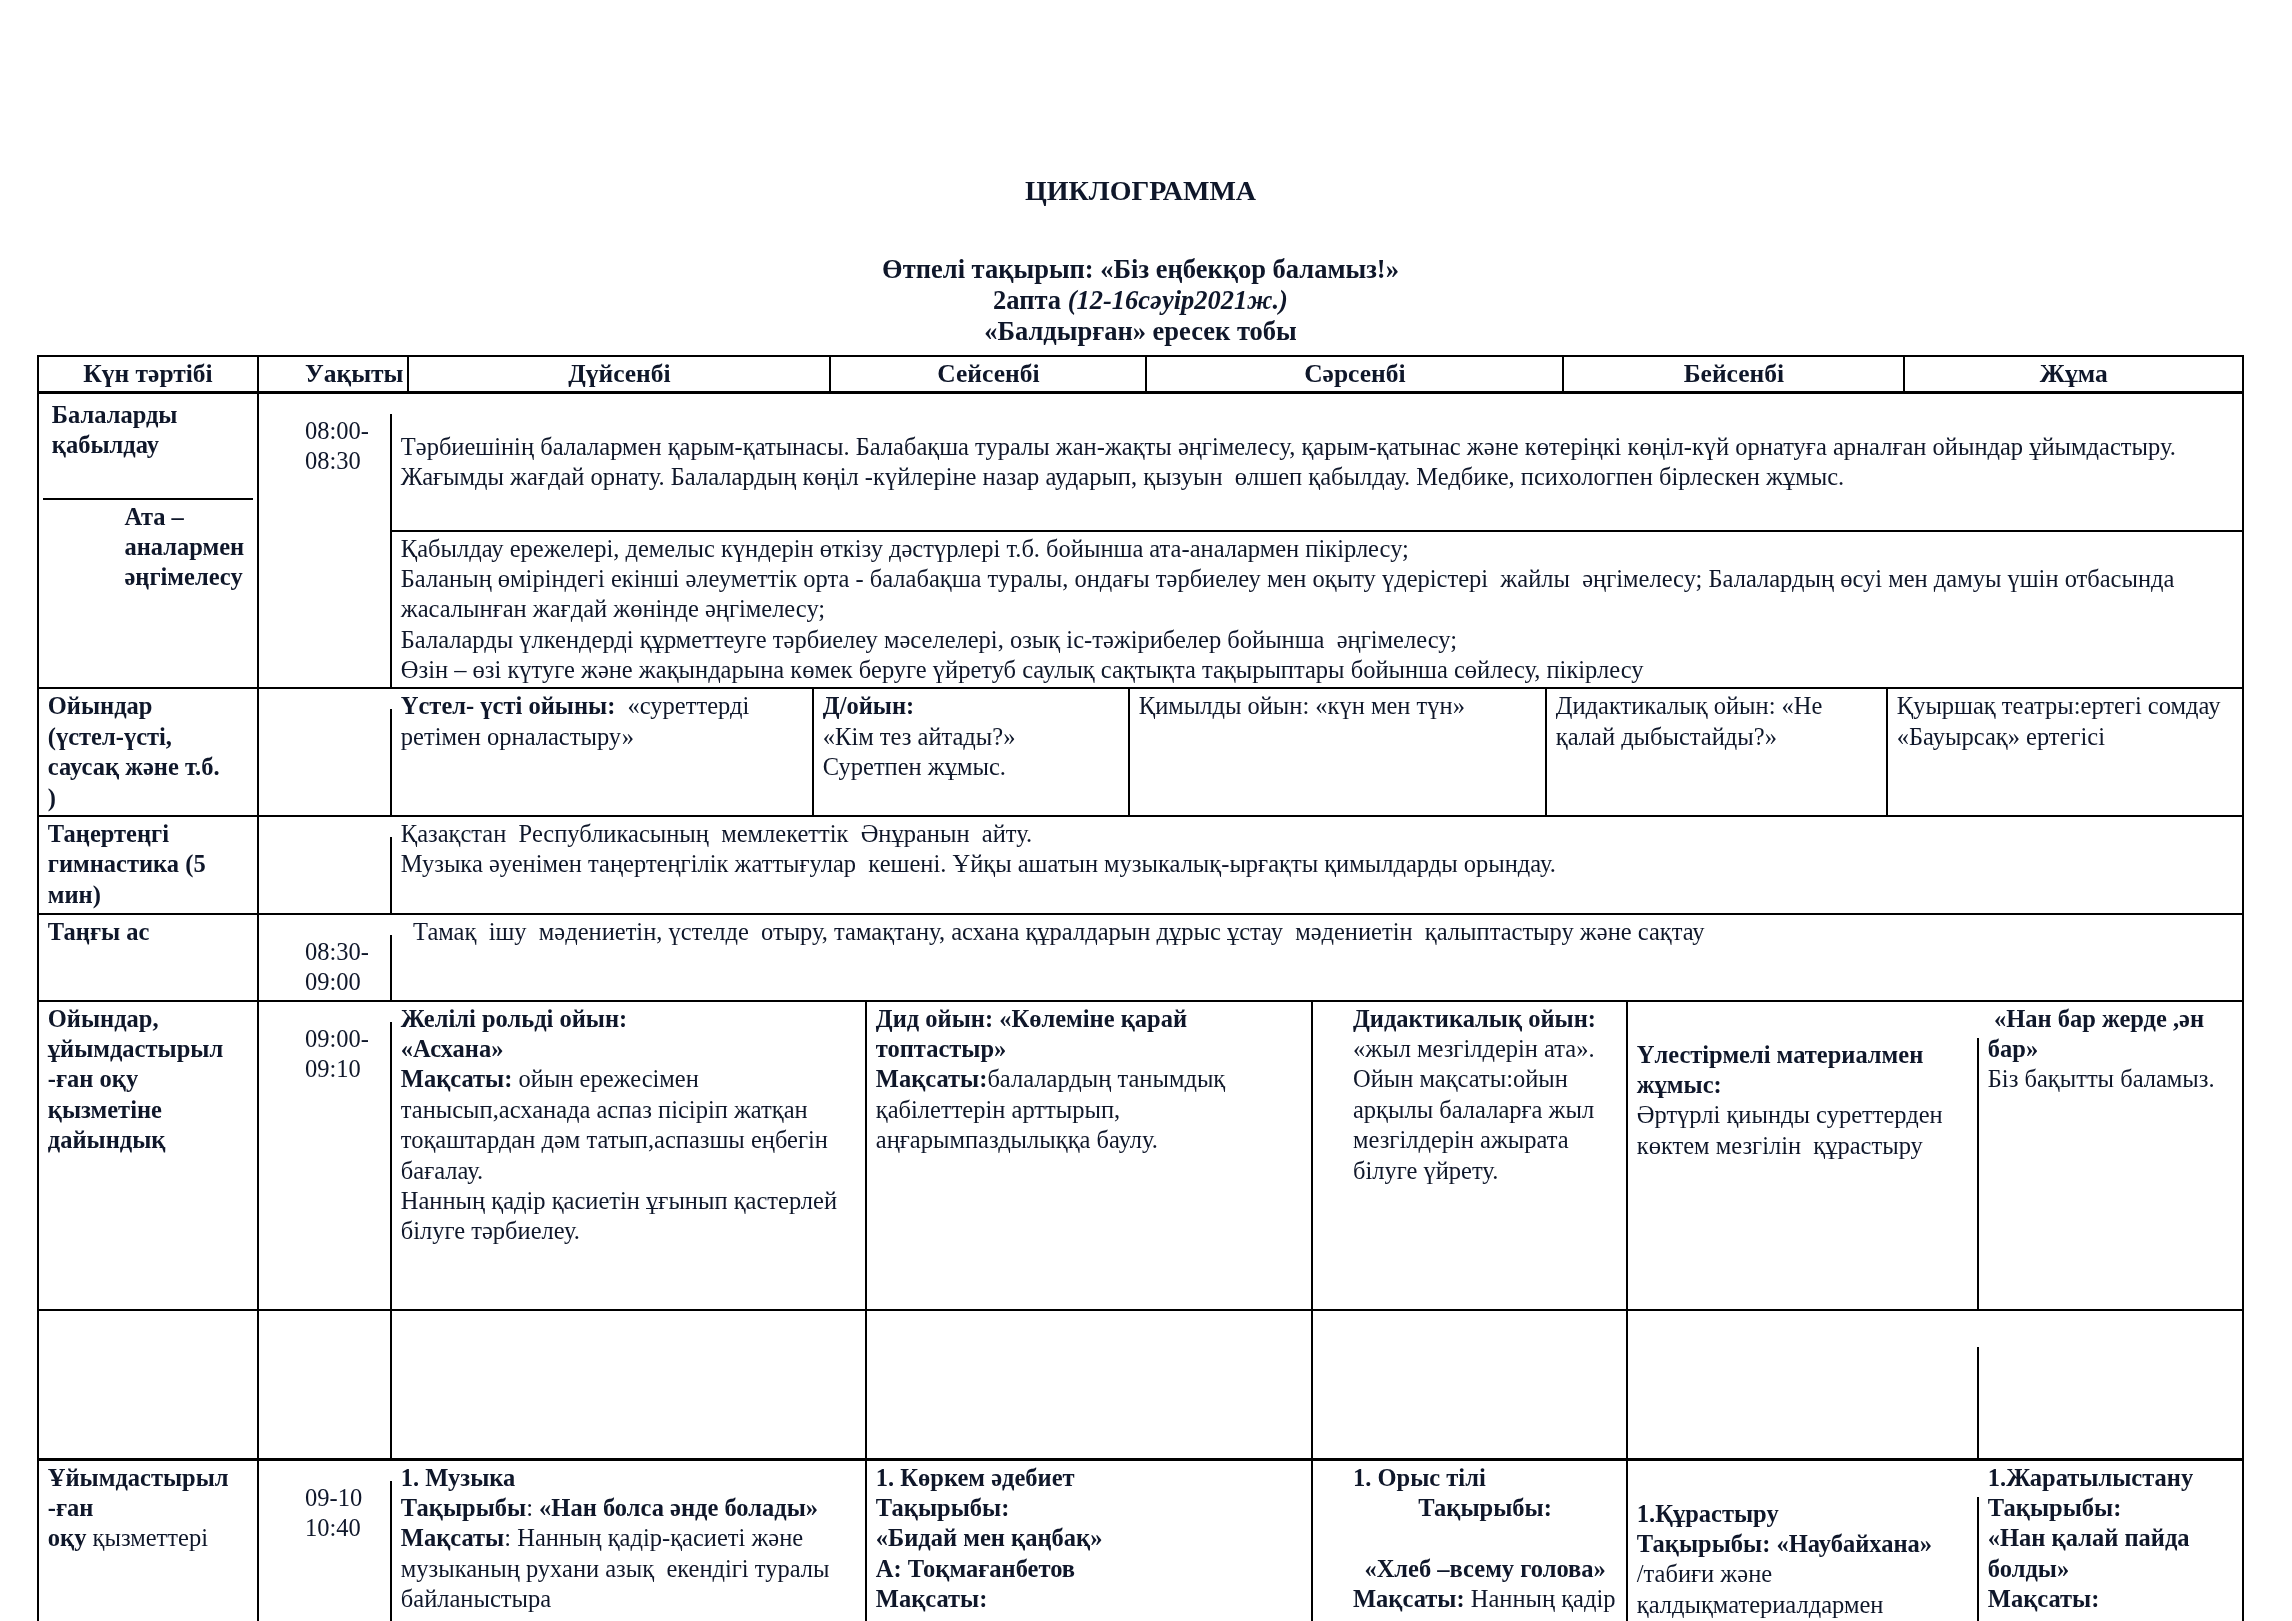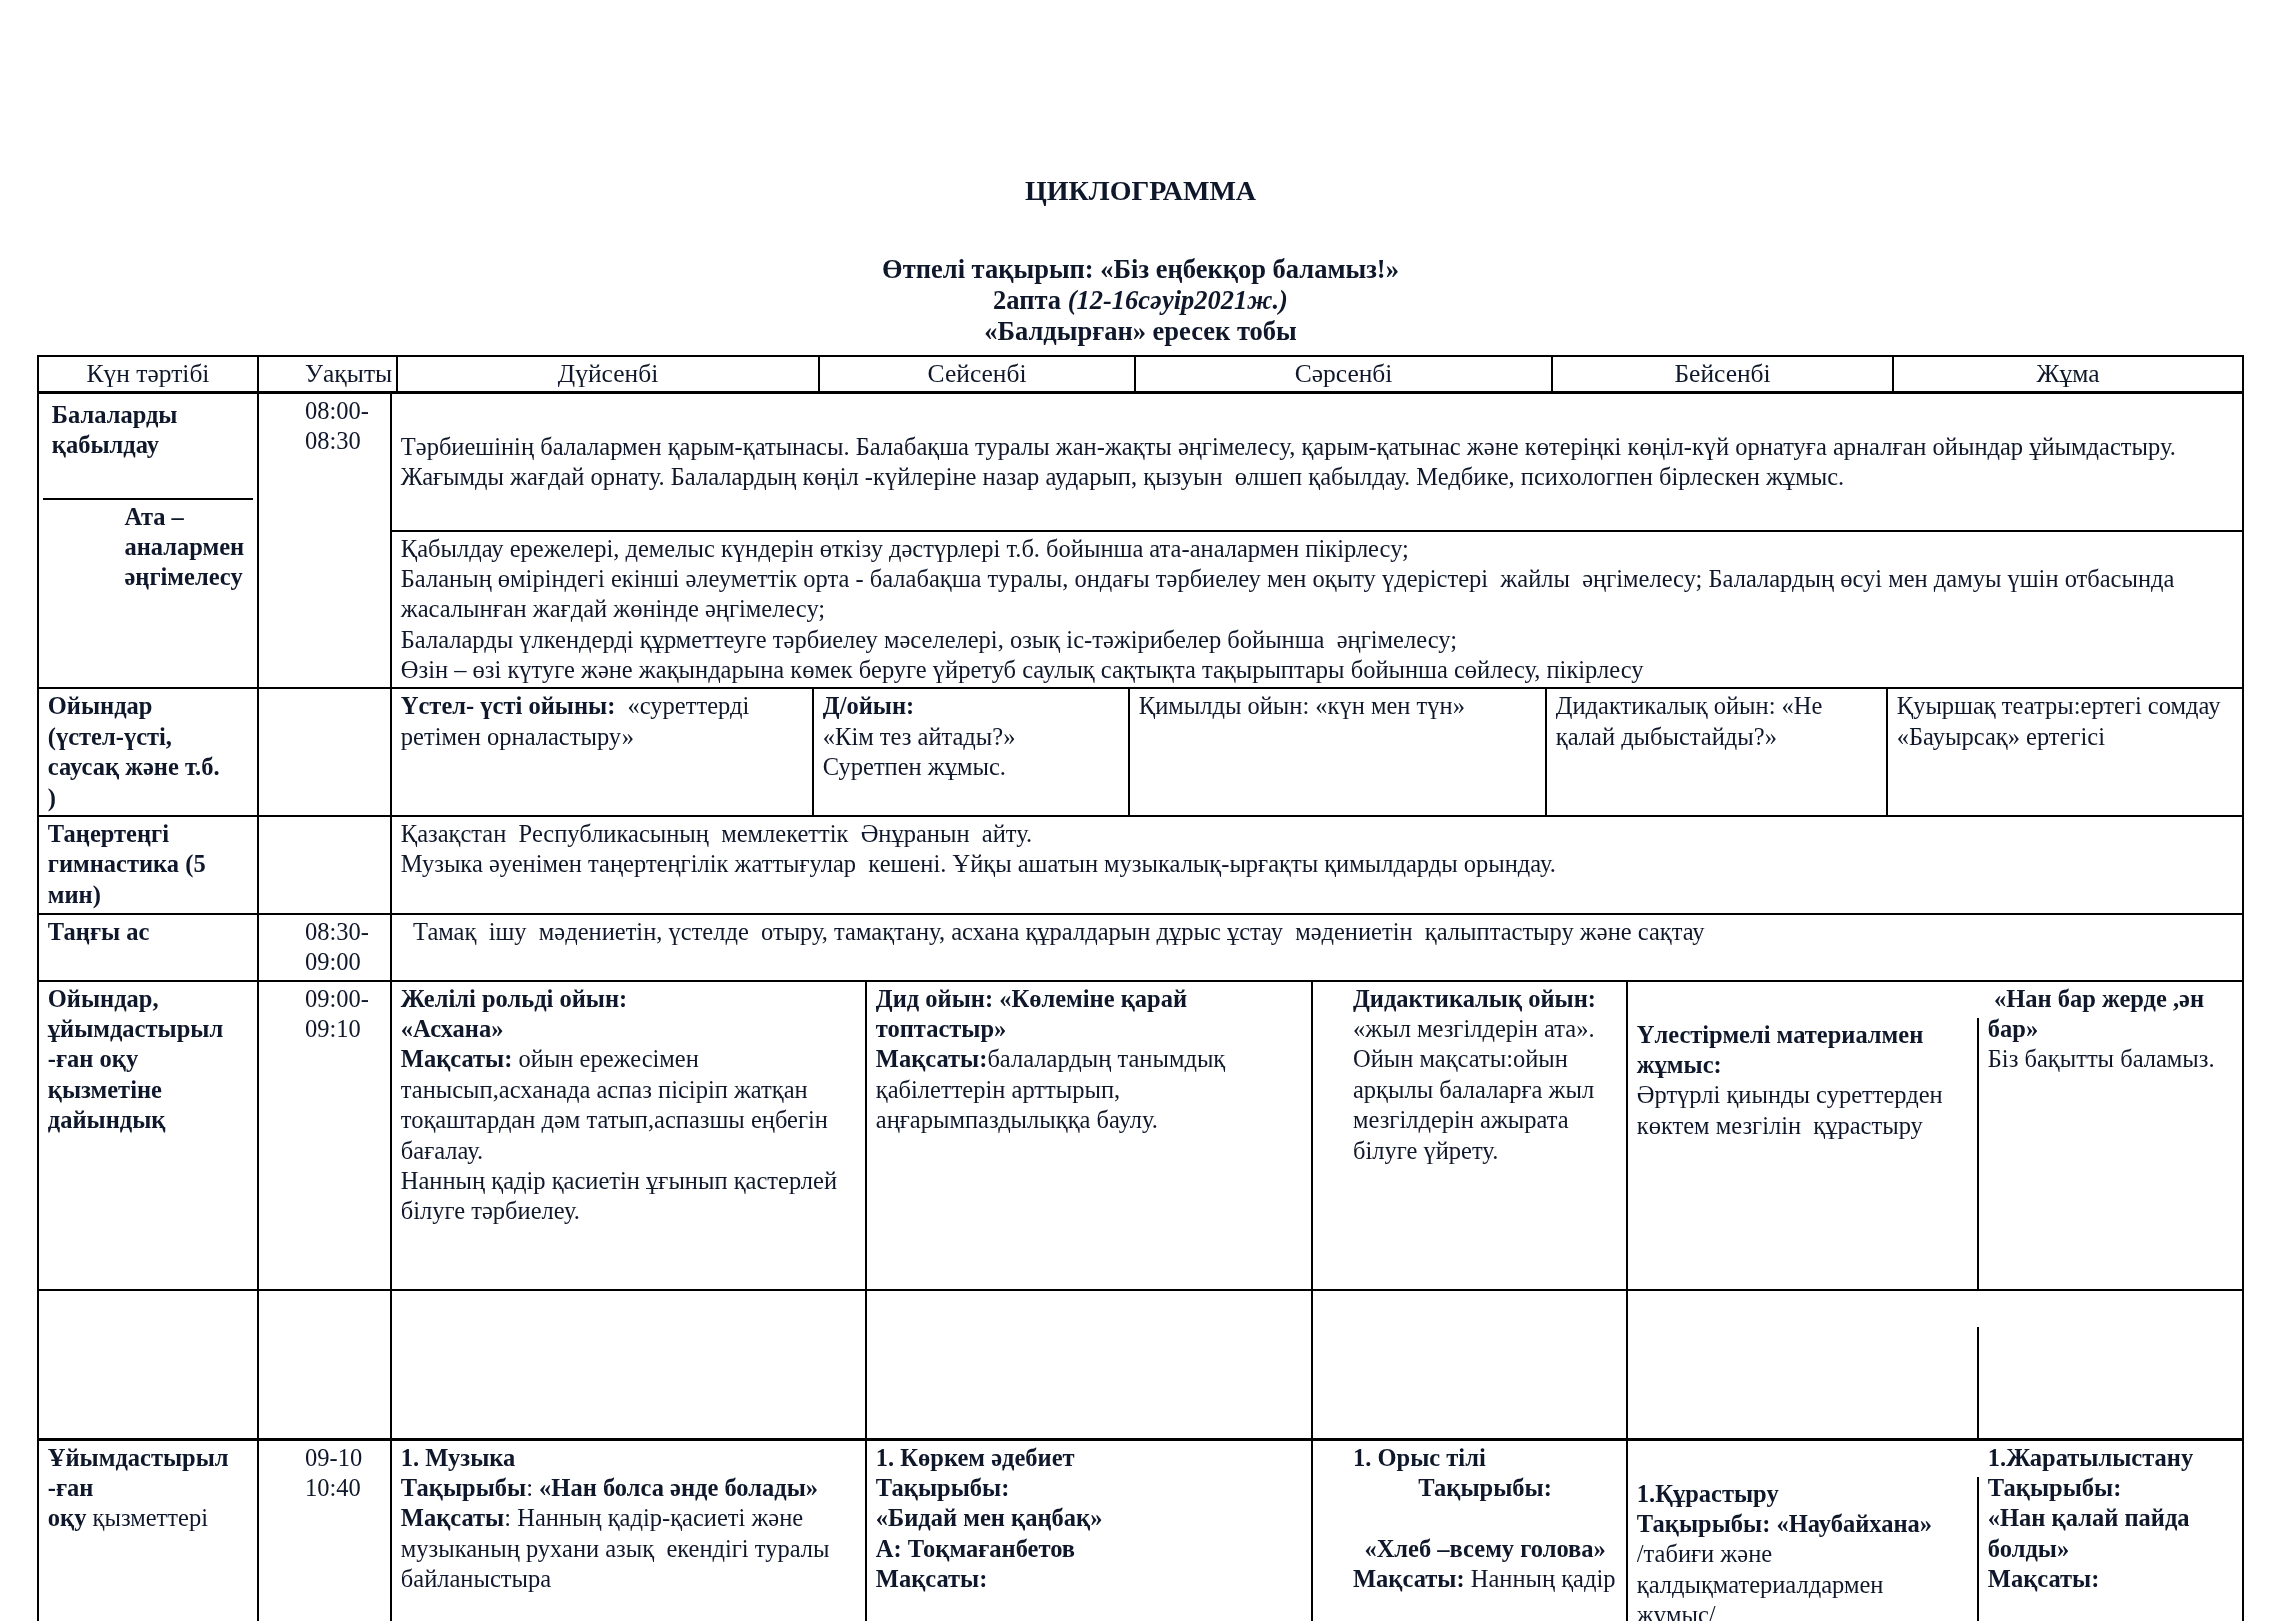--- a/index.html
+++ b/index.html
@@ -21,22 +21,22 @@
     box-sizing:border-box;
   }
   .row{display:flex;align-items:stretch;border-bottom:2px solid #000;}
   .row:last-child{border-bottom:none;}
   .row > *{border-right:2px solid #000;box-sizing:border-box;}
   .row > *:last-child{border-right:none;}
   .hdr-row{border-bottom-width:3.9px;}
   .rw-r4,.rw-r5{border-bottom-width:2.9px;}
   .rw-r7{border-bottom-width:3.9px;}
   .cell{padding:2px 8.8px;}
-  .hdr{font-weight:normal;text-align:center;padding:1px 3.9px;font-size:25.5px;}
-  .time{padding-left:13.7px;}
+  .hdr{font-weight:bold;text-align:center;padding:1px 3.9px;font-size:25.5px;}
+  .time{padding-left:13.7px;margin-top:20px;}
   .vstack{display:flex;flex-direction:column;}
   .vstack > .sub1{border-bottom:2px solid #000;min-height:102px;}
   .vstack > .sub2{flex:1;}
   .vstack > div{padding:2px 8.8px;box-sizing:border-box;}
   
   .wa-label{flex:0 0 220px;}
   .wa-time{flex:0 0 133px;padding-left:46px;}
   .wa-mon{flex:0 0 422px;}
   .wa-tue{flex:0 0 316px;}
   .wa-wed{flex:0 0 417px;}

